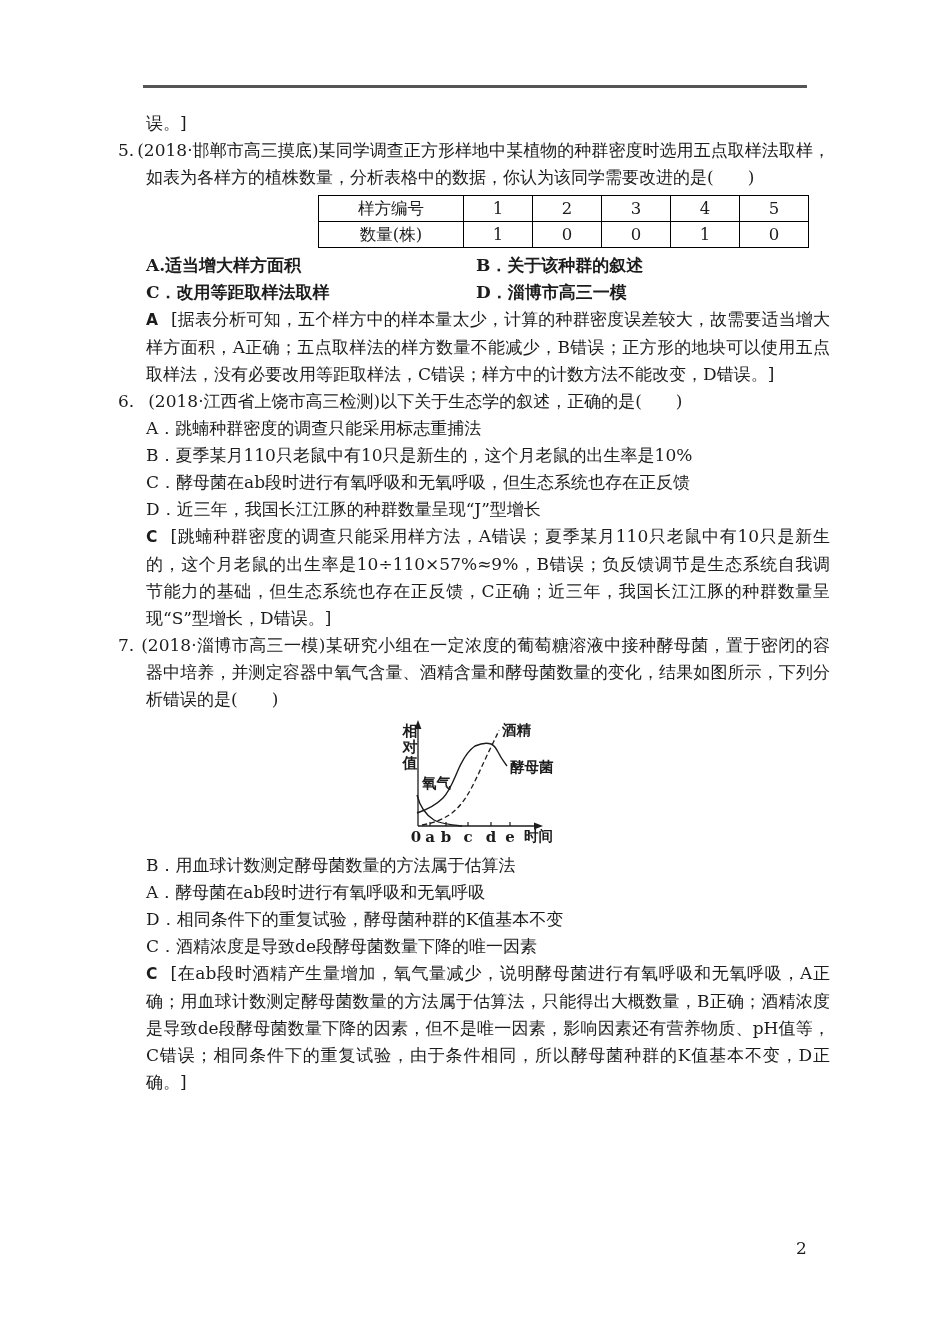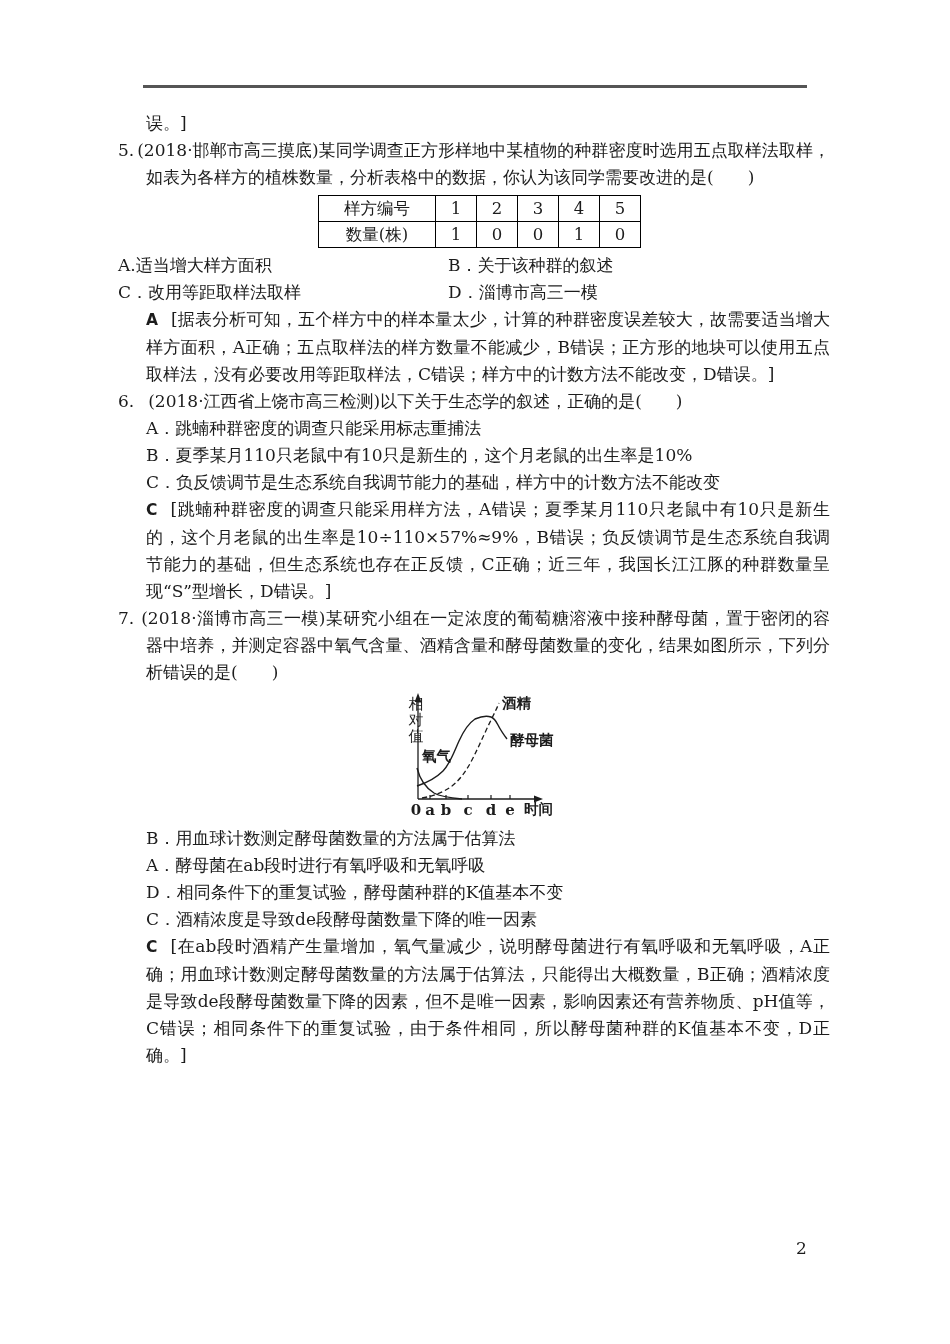--- a/index.html
+++ b/index.html
@@ -17,29 +17,29 @@
   .hang { padding-left:28px; text-indent:-28px; }
   .indent { margin-left:28px; }
   .qnum-gap-s { margin-right:3px; }
   .qnum-gap-m { margin-right:7px; }
   .qnum-gap-l { margin-right:14px; }
   .ans-letter {
     font-family:"DejaVu Sans","Liberation Sans",sans-serif;
     font-weight:bold; font-size:15.5px; margin-right:13px;
   }
   .qtable { border-collapse:collapse; margin:4px 0 4px 200px; text-align:center; }
-  .qtable td { border:1.5px solid #000; height:25px; padding:0 2px; font-size:16.5px; line-height:25px; }
+  .qtable td { border:1.5px solid #000; height:25px; padding:0 16px; font-size:16.5px; line-height:25px; }
   .qtable .hcol { width:112px; }
   .qtable .dcol { width:36px; }
-  .optrow { display:flex; }
+  .optrow { margin-left:28px; display:flex;font-weight:bold; }
   .optrow .o1 { width:330px; flex:0 0 330px; }
   .figure { position:relative; width:190px; height:132px; margin:2px 0 5px 278px; }
   .figure .ylabel {
-    position:absolute; left:12px; top:8px; width:16px;
-    font-size:15px; line-height:16px; word-break:break-all; text-align:center;
+    position:absolute; left:6px; top:8px; width:16px;
+    font-size:15px; line-height:16px; word-break:break-all; text-align:center;font-weight:bold;
   }
   .figure svg { position:absolute; left:0; top:0; display:block; }
   .fig-text { font-family:"DejaVu Serif","Liberation Serif",serif; fill:#1c1c1c; }
   .pagenum { position:absolute; left:796px; top:1238px; font-size:17px; }
 </style>
 </head>
 <body>
 
 <div class="page">
   <div class="top-rule"></div>
@@ -78,21 +78,22 @@
     <div class="optrow">
       <span class="o1">C．改用等距取样法取样</span>
       <span>D．淄博市高三一模</span>
     </div>
 
     <p class="indent"><span class="ans-letter">A</span><span>[据表分析可知，五个样方中的样本量太少，计算的种群密度误差较大，故需要适当增大样方面积，A正确；五点取样法的样方数量不能减少，B错误；正方形的地块可以使用五点取样法，没有必要改用等距取样法，C错误；样方中的计数方法不能改变，D错误。]</span></p>
 
     <p class="hang"><span class="qnum-gap-l">6.</span><span>(2018·江西省上饶市高三检测)以下关于生态学的叙述，正确的是(　　)</span></p>
     <p class="indent">A．跳蝻种群密度的调查只能采用标志重捕法</p>
     <p class="indent">B．夏季某月110只老鼠中有10只是新生的，这个月老鼠的出生率是10%</p>
-    <p class="indent">C．负反馈调节是生态系统自我调节能力的基础，样方中的计数方法不能改变</p>
+    <p class="indent">C．酵母菌在ab段时进行有氧呼吸和无氧呼吸，但生态系统也存在正反馈</p>
+    <p class="indent">D．近三年，我国长江江豚的种群数量呈现“J”型增长</p>
     <p class="indent"><span class="ans-letter">C</span><span>[跳蝻种群密度的调查只能采用样方法，A错误；夏季某月110只老鼠中有10只是新生的，这个月老鼠的出生率是10÷110×57%≈9%，B错误；负反馈调节是生态系统自我调节能力的基础，但生态系统也存在正反馈，C正确；近三年，我国长江江豚的种群数量呈现“S”型增长，D错误。]</span></p>
 
     <p class="hang"><span class="qnum-gap-m">7.</span><span>(2018·淄博市高三一模)某研究小组在一定浓度的葡萄糖溶液中接种酵母菌，置于密闭的容器中培养，并测定容器中氧气含量、酒精含量和酵母菌数量的变化，结果如图所示，下列分析错误的是(　　)</span></p>
 
     <div class="figure">
       <div class="ylabel">相对值</div>
       <svg width="190" height="132" viewBox="0 0 190 132">
 
         <line x1="22" y1="10" x2="22" y2="111" stroke="#1c1c1c" stroke-width="1.3"></line>
         <polygon points="22,5 18.6,14 25.4,14" fill="#1c1c1c"></polygon>

